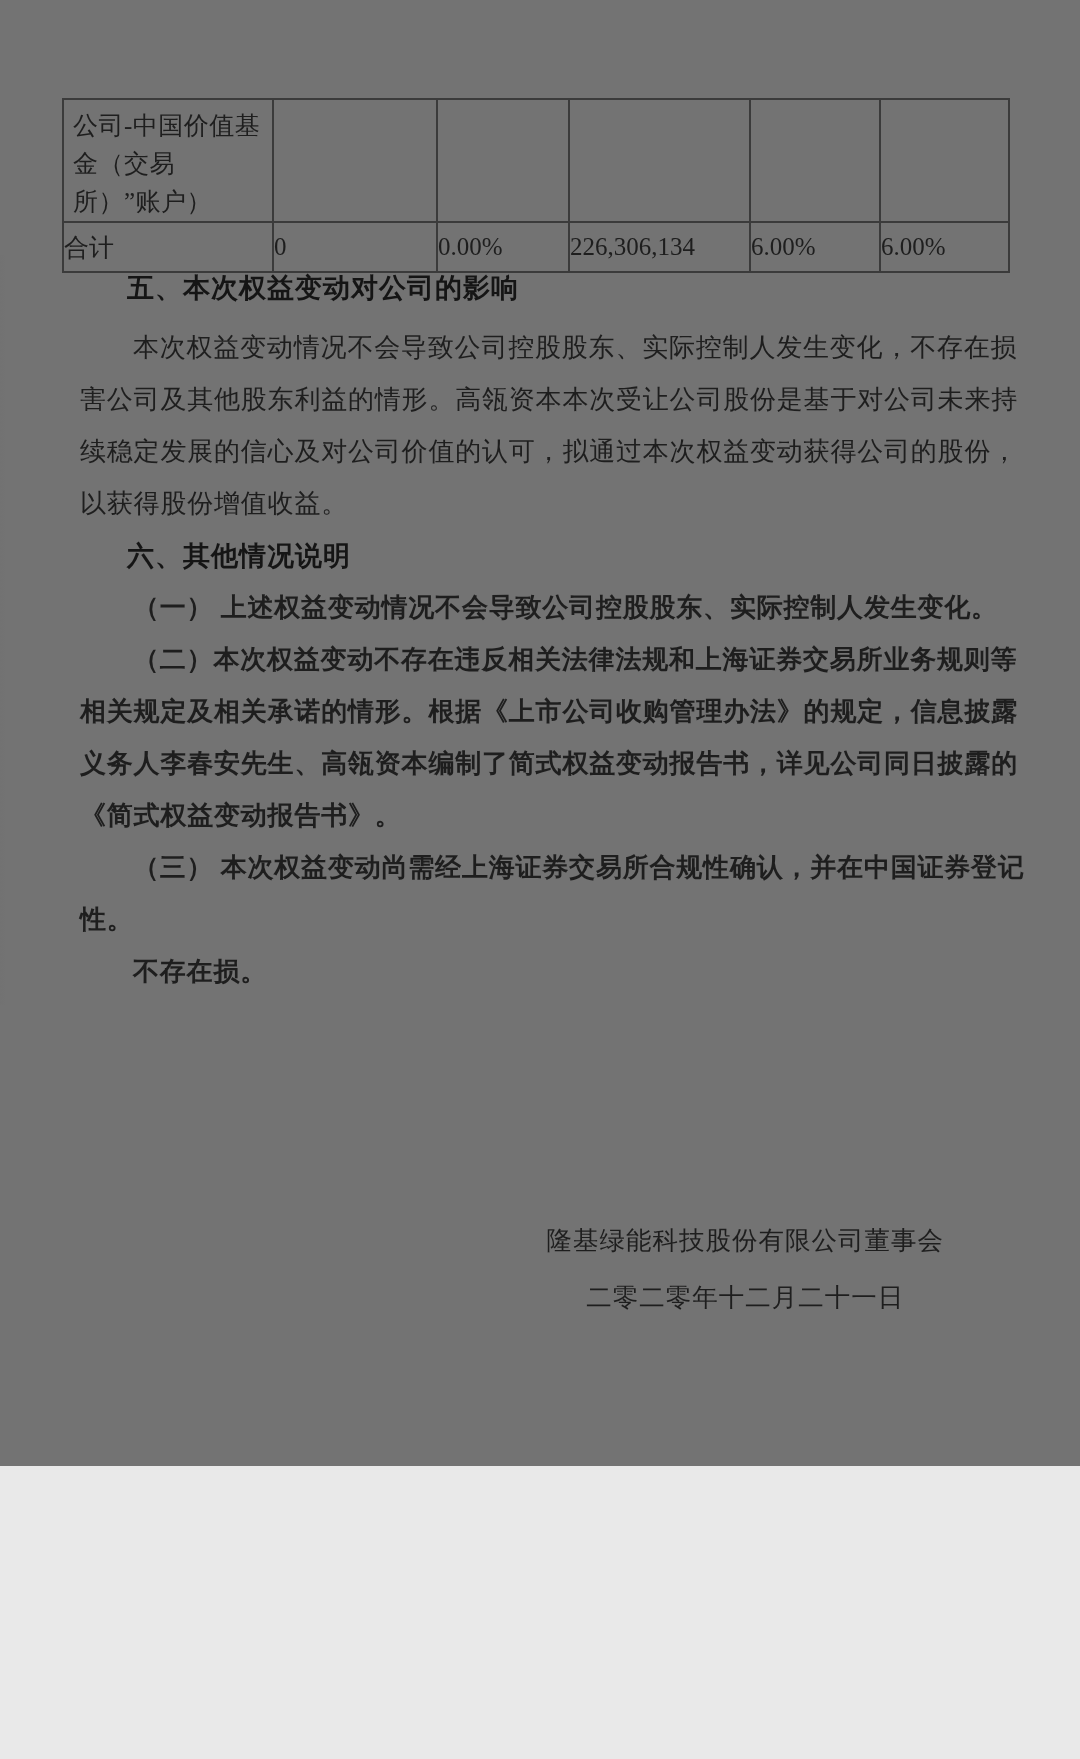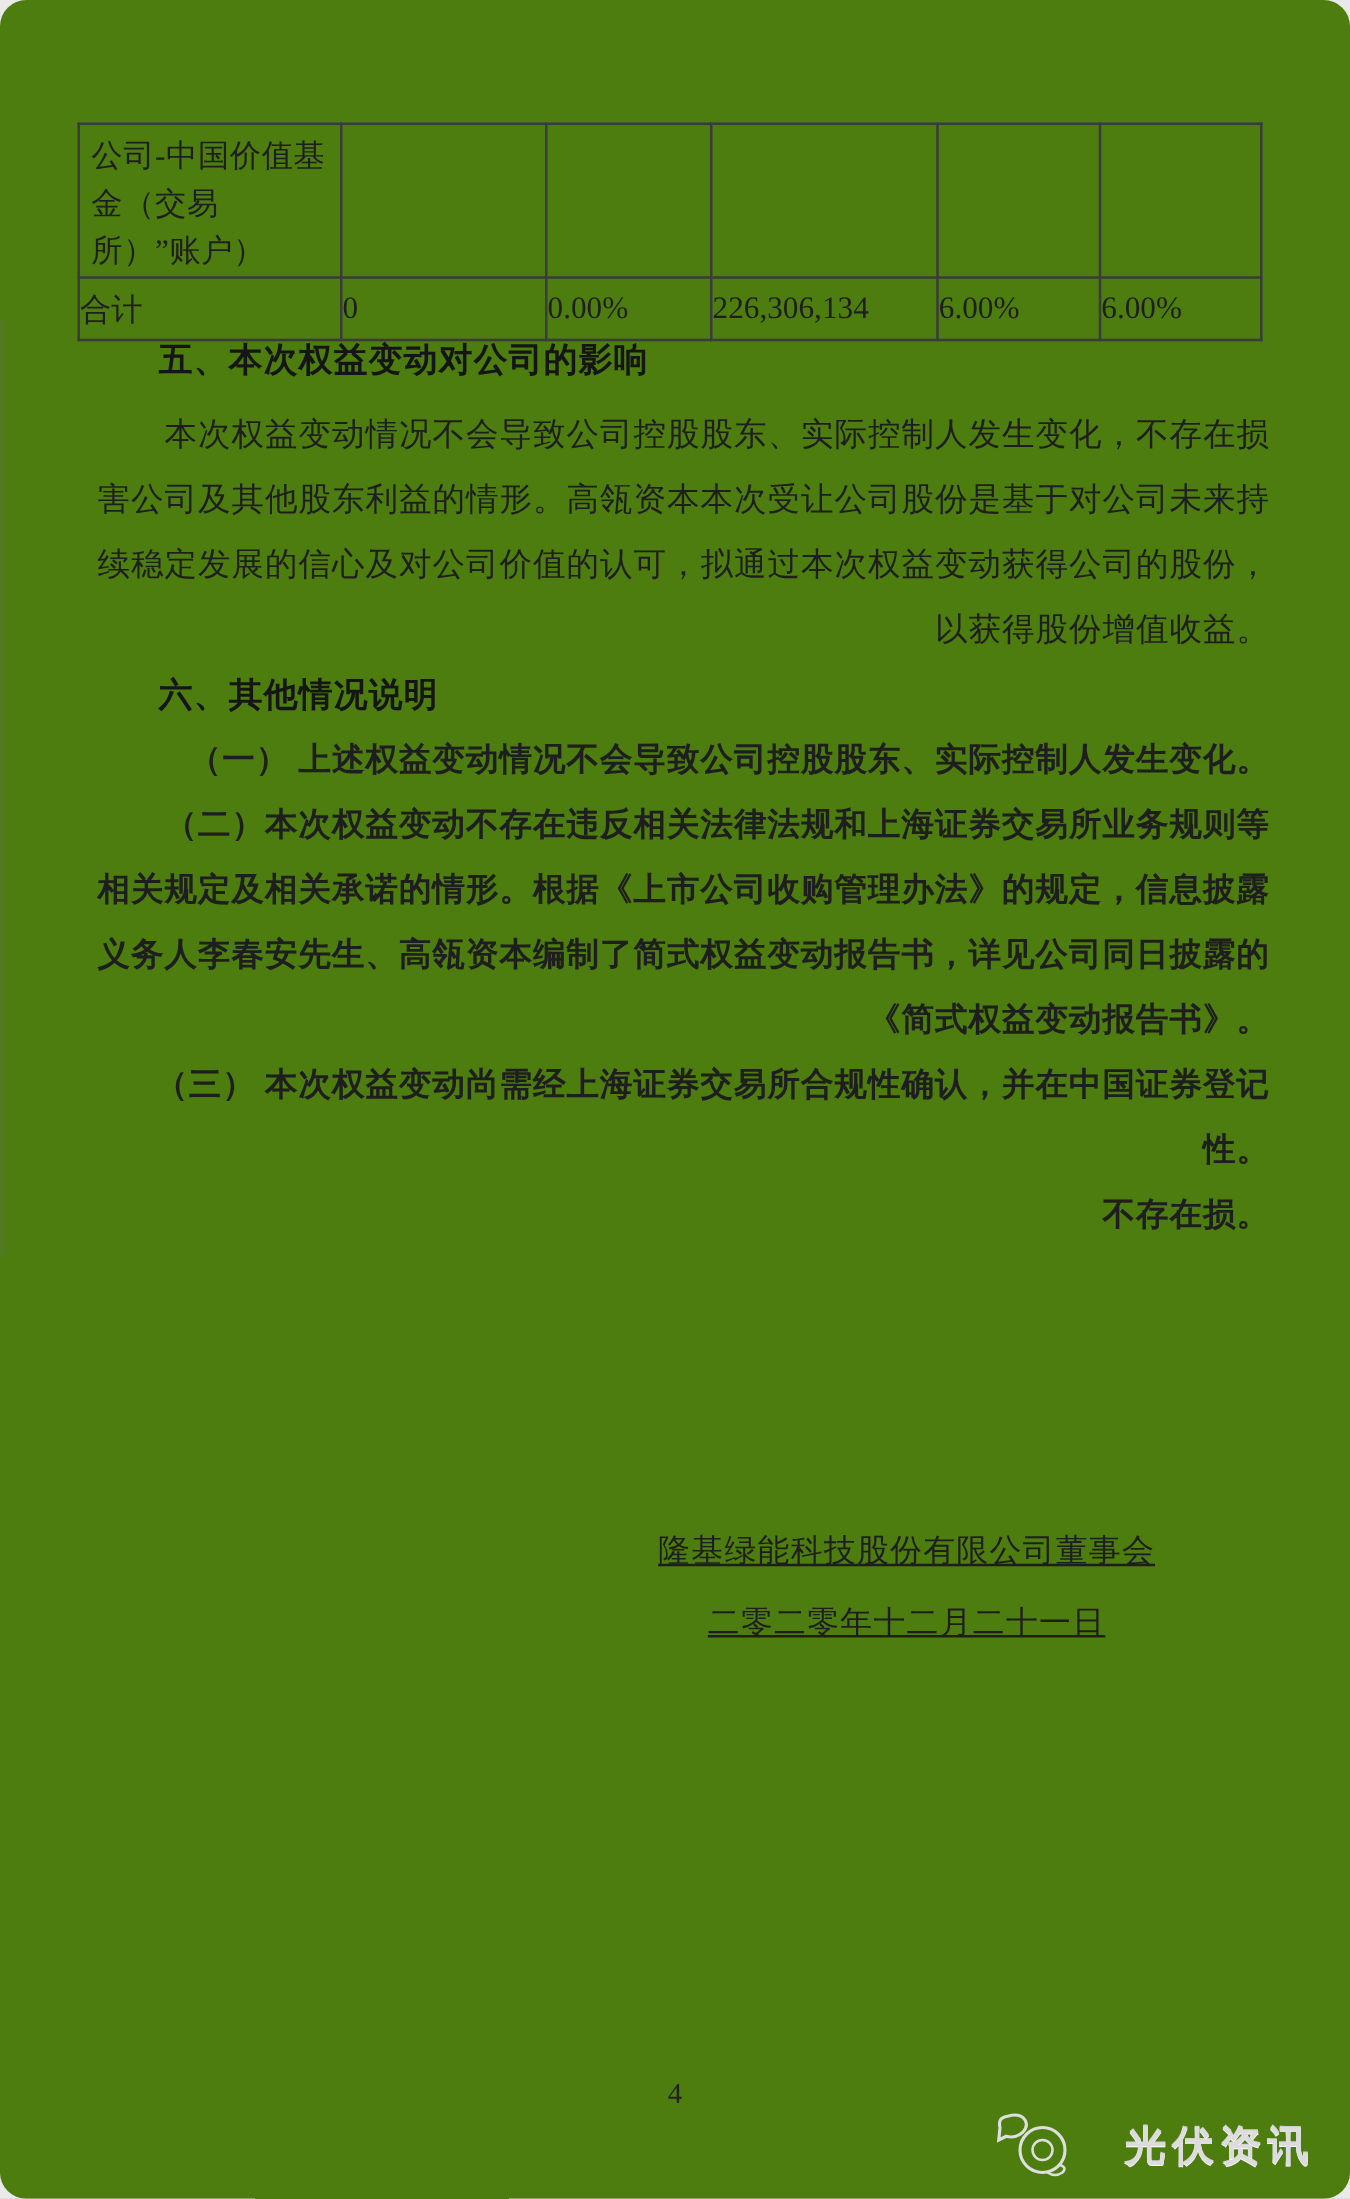--- a/index.html
+++ b/index.html
@@ -1,26 +1,25 @@
 <!DOCTYPE html>
 <html><head>
 <meta charset="utf-8">
 <style>
   * { margin: 0; padding: 0; box-sizing: border-box; }
   html, body { background: #e9e9e9; }
   .page {
     position: relative;
     width: 1080px;
-    height: 1759px;
+    height: 1466px;
     margin: 0 auto;
-    background: #4d7c0f;
+    background: #737373;
     overflow: hidden;
     font-family: "Liberation Serif", "DejaVu Serif", serif;
     color: #1e1e1e;
-    border-radius: 21px;
   }
   
   .scan-edge {
     position: absolute;
     left: 0; top: 255px;
     width: 7px; height: 750px;
     background: linear-gradient(to right, rgba(110,110,110,0.22), rgba(110,110,110,0));
     pointer-events: none;
   }
 
@@ -58,47 +57,45 @@
     letter-spacing: 1px;
     white-space: nowrap;
     color: #151515;
     text-align: right;
   }
   #heading-5 { top: 270px; }
   #heading-6 { top: 538px; }
 
   .body-lines {
     position: absolute;
-    left: 56px;
+    left: 80px;
     width: 960px;
-    text-align: right;
   }
   #sec5-lines { top: 322px; }
   #sec6-lines { top: 582px; font-weight: bold; }
   .body-lines .line {
     height: 52px;
     line-height: 52px;
     font-size: 26px;
     letter-spacing: 0.8px;
     white-space: nowrap;
   }
   .body-lines .line.indent { padding-left: 53px; }
 
   
   .signature {
     position: absolute;
-    right: 156px;
+    right: 136px;
     top: 1212px;
     display: inline-block;
     text-align: center;
     font-size: 25.5px;
     line-height: 57px;
     letter-spacing: 1px;
     white-space: nowrap;
-    text-decoration: underline;
   }
 
   
   .page-number {
     position: absolute;
     left: 0; right: 0;
     top: 1662px;
     text-align: center;
     font-size: 23px;
     color: #222;

